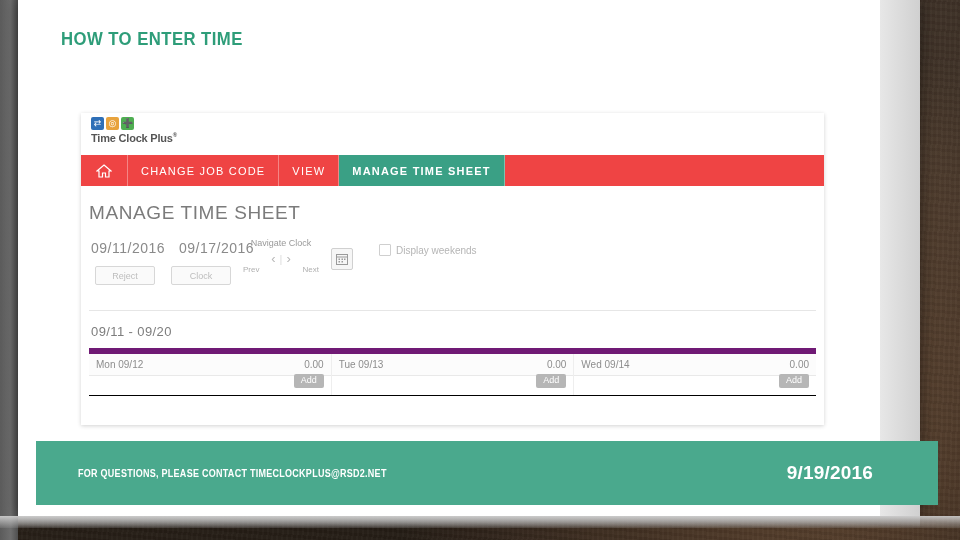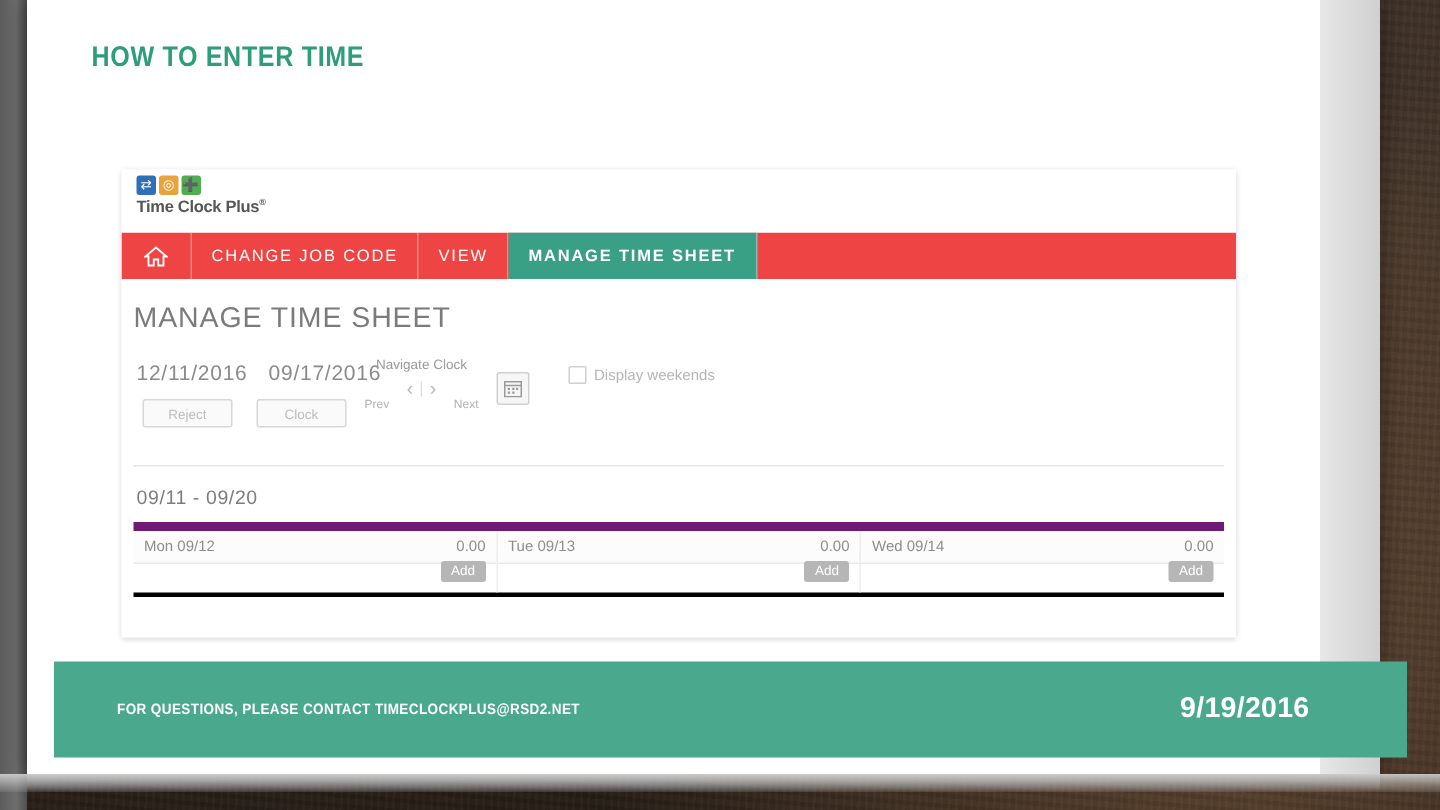--- a/index.html
+++ b/index.html
@@ -323,21 +323,21 @@
     border-right: 1px solid #eeeeee;
   }
   .day-col-head:last-child { border-right: none; }
   .day-body-row {
     position: absolute;
     left: 8px;
     right: 8px;
     top: 183px;
     height: 26px;
     display: flex;
-    border-bottom: 3px solid #000000;
+    border-bottom: 1px solid #000000;
   }
   .day-col-body {
     flex: 1 1 0;
     position: relative;
     border-right: 1px solid #eeeeee;
   }
   .day-col-body:last-child { border-right: none; }
   .add-btn {
     position: absolute;
     right: 7px;
@@ -424,21 +424,21 @@
         </div>
         <div class="nav-item">CHANGE JOB CODE</div>
         <div class="nav-item">VIEW</div>
         <div class="nav-item active">MANAGE TIME SHEET</div>
       </div>
 
       <div class="shot-body">
         <div class="page-heading">MANAGE TIME SHEET</div>
 
         <div class="date-range">
-          <span>12/11/2016</span><span>09/17/2016</span>
+          <span>09/11/2016</span><span>09/17/2016</span>
         </div>
 
         <div class="act-buttons">
           <div class="act-btn">Reject</div>
           <div class="act-btn">Clock</div>
         </div>
 
         <div class="navigate-period">
           <div class="np-label">Navigate Clock</div>
           <div class="np-controls">

